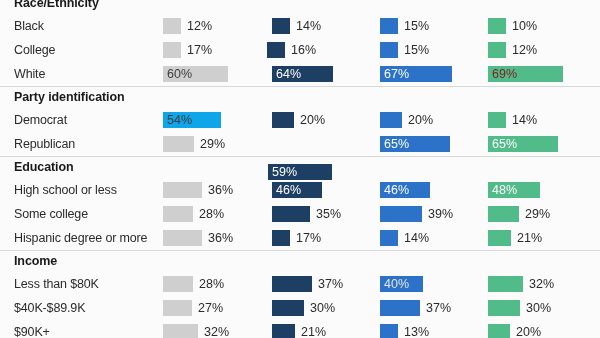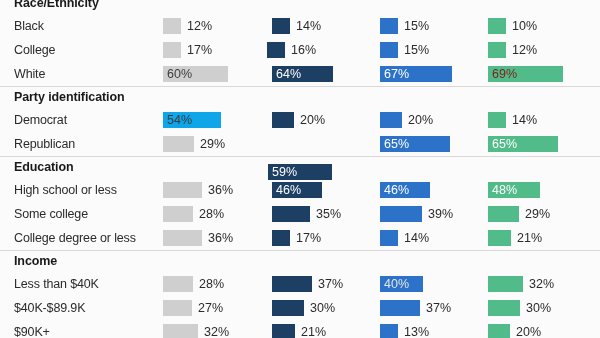--- a/index.html
+++ b/index.html
@@ -300,21 +300,21 @@
         </div>
       </div>
       <div class="cell" style="left: 488px;">
         <div class="bar-wrap">
           <div class="bar" style="width: 31px; background: rgb(82, 187, 138);"></div>
           <span class="val-out">29%</span>
         </div>
       </div>
     </div>
     <div class="row">
-      <div class="rowlabel">College degree or less</div>
+      <div class="rowlabel">Hispanic degree or more</div>
       <div class="cell" style="left: 163px;">
         <div class="bar-wrap">
           <div class="bar" style="width: 39px; background: rgb(207, 207, 207);"></div>
           <span class="val-out">36%</span>
         </div>
       </div>
       <div class="cell" style="left: 272px;">
         <div class="bar-wrap">
           <div class="bar" style="width: 18px; background: rgb(29, 63, 99);"></div>
           <span class="val-out">17%</span>
@@ -331,21 +331,21 @@
           <div class="bar" style="width: 23px; background: rgb(82, 187, 138);"></div>
           <span class="val-out">21%</span>
         </div>
       </div>
     </div>
     <div class="row header">
       <div class="rule"></div>
       <div class="sec-title">Income</div>
     </div>
     <div class="row">
-      <div class="rowlabel">Less than $40K</div>
+      <div class="rowlabel">Less than $80K</div>
       <div class="cell" style="left: 163px;">
         <div class="bar-wrap">
           <div class="bar" style="width: 30px; background: rgb(207, 207, 207);"></div>
           <span class="val-out">28%</span>
         </div>
       </div>
       <div class="cell" style="left: 272px;">
         <div class="bar-wrap">
           <div class="bar" style="width: 40px; background: rgb(29, 63, 99);"></div>
           <span class="val-out">37%</span>

